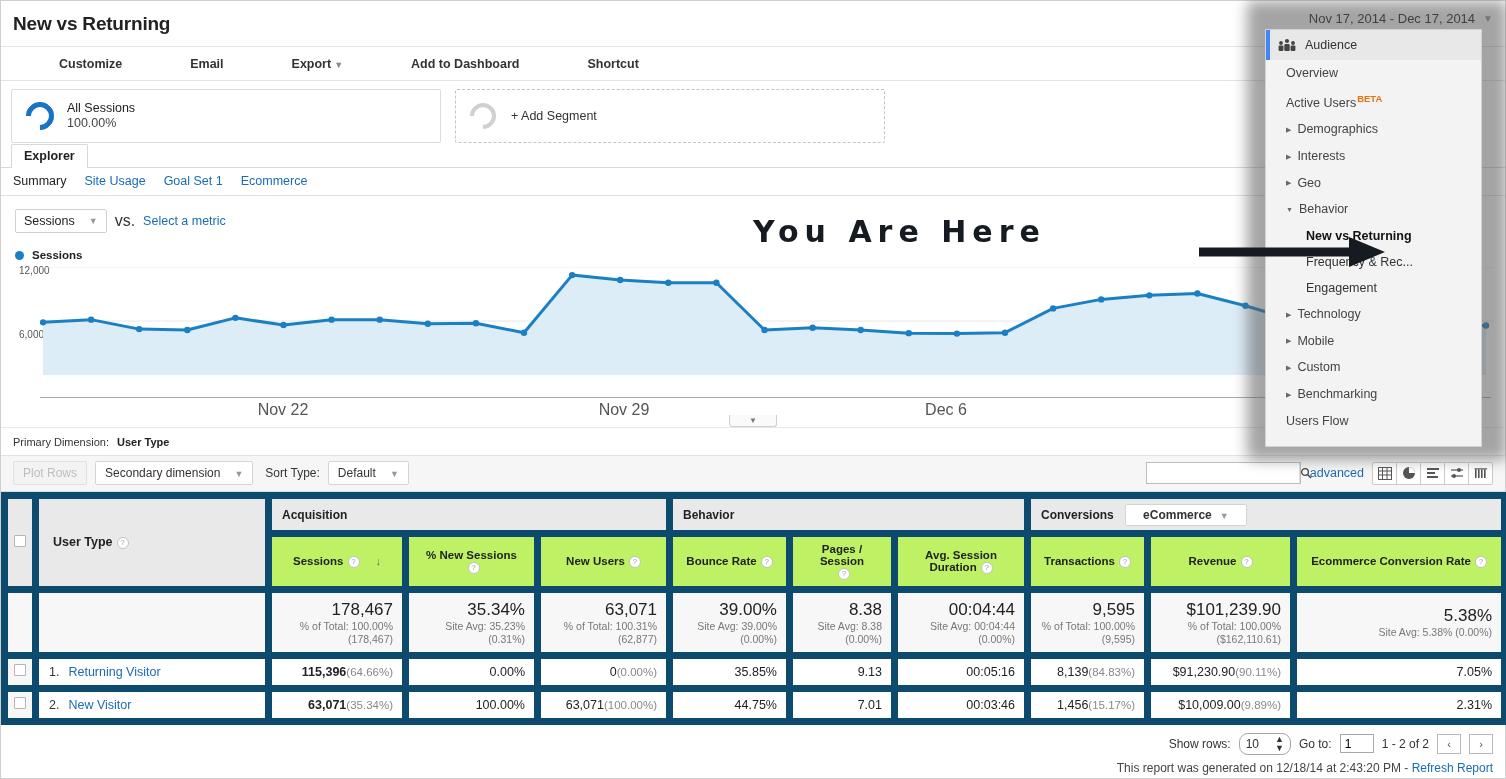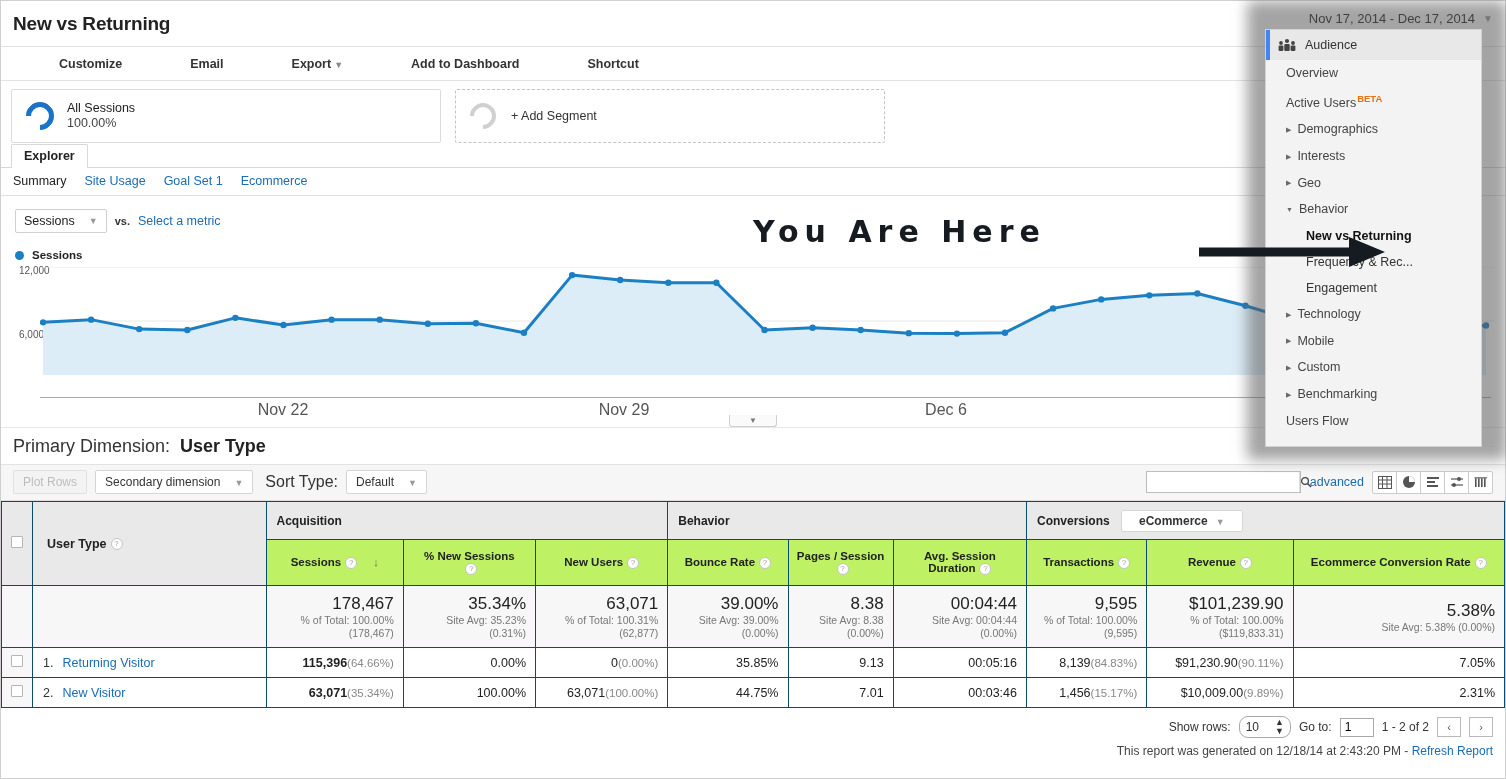--- a/index.html
+++ b/index.html
@@ -44,58 +44,58 @@
      border-bottom:1px solid #e0e0e0; background:#fff; font-size:12.5px; }
   .subtabs .st { color:#1a6cb5; cursor:pointer;}
   .subtabs .st.active { color:#222; font-weight:normal; }
 
   
   .chartpanel { position:relative; padding:10px 14px 0 14px; }
   .metricrow { display:flex; align-items:center; gap:8px; height:30px;}
   .mselect { border:1px solid #d0d0d0; background:#fff; border-radius:2px; padding:4px 8px; font-size:12.5px;
       display:flex; align-items:center; gap:14px; color:#222;}
   .mselect .caret{ color:#999; font-size:9px;}
-  .vs { font-size:11px; color:#333; font-weight:bold; }
+  .vs { font-size:16px; color:#333; font-weight:normal; }
   .selmetric { color:#1a6cb5; font-size:12.5px; cursor:pointer;}
   .legendrow { display:flex; align-items:center; gap:8px; margin-top:13px; font-size:12px;}
   .legdot { width:9px; height:9px; border-radius:50%; background:#1b7fc4; display:inline-block;}
   .legtxt { font-weight:bold; color:#222; font-size:11.5px;}
 
   .plotwrap { position:relative; margin-top:6px; height:130px; }
   .ylab { position:absolute; font-size:10px; color:#555; left:4px; }
   .plotsvg { position:absolute; left:25px; top:0; }
   .xaxislabels { position:relative; height:18px; border-top:1px solid #a9a9a9; margin-left:25px; margin-top:0;}
   .xaxislabels span { position:absolute; top:3px; font-size:16px; color:#555; transform:translateX(-50%);}
   .collapse-handle { width:48px; height:12px; border:1px solid #cfcfcf; border-top:none; background:#fafafa;
      margin:0 auto; display:flex; align-items:center; justify-content:center; font-size:8px; color:#777; border-radius:0 0 3px 3px;}
 
   
-  .primrow { padding:8px 22px 7px 12px; font-size:18px; border-top:1px solid #e8e8e8;}
+  .primrow { padding:8px 22px 7px 12px; font-size:11px; border-top:1px solid #e8e8e8;}
   .primrow .lbl{ color:#333;}
   .primrow .val{ font-weight:bold; color:#222; margin-left:5px;}
 
   .ctrlrow { display:flex; align-items:center; gap:8px; padding:5px 12px 6px 12px;
      background:#f6f6f6; border-top:1px solid #e2e2e2; border-bottom:1px solid #dcdcdc; position:relative;}
   .btnflat { border:1px solid #d5d5d5; background:#fff; border-radius:2px; padding:4px 9px; font-size:12px; color:#333;}
   .btnflat.disabled { color:#bdbdbd; background:#f3f3f3; border-color:#e0e0e0;}
   .btnflat .caret{ color:#999; font-size:9px; margin-left:14px;}
-  .ctrlrow .sortlbl{ font-size:16px; color:#333; margin-left:4px;}
+  .ctrlrow .sortlbl{ font-size:12px; color:#333; margin-left:4px;}
   .rightctrls { margin-left:auto; display:flex; align-items:center; gap:9px;}
   .searchbox { display:flex; width:155px; height:22px; border:1px solid #bdbdbd; background:#fff;}
   .searchbox input { border:none; outline:none; flex:1; font-size:11px; padding:0 5px; font-family:inherit;}
   .searchbtn { width:22px; border-left:1px solid #ddd; display:flex; align-items:center; justify-content:center;}
   .advlink { color:#1a6cb5; font-size:12.5px;}
   .viewicons { display:flex; }
   .vicon { width:25px; height:23px; border:1px solid #cbcbcb; margin-left:-1px; background:#fff;
      display:flex; align-items:center; justify-content:center;}
   .vicon.first{ border-radius:2px 0 0 2px;} .vicon.last{ border-radius:0 2px 2px 0;}
 
   
   table.gtab { width:100%; border-collapse:collapse; table-layout:fixed; }
-  table.gtab th, table.gtab td { border:1px solid #0c4a6e; vertical-align:middle; }
+  table.gtab th, table.gtab td { border:7px solid #0c4a6e; vertical-align:middle; }
   .gh-group { background:#e9e9e9; font-size:12px; font-weight:bold; color:#222; text-align:left;
       padding:8px 10px; height:38px;}
   .gh-col { background:#bef264; font-size:11.5px; font-weight:bold; color:#222; text-align:center;
       padding:6px 8px; height:46px; }
   .qm { display:inline-block; width:12px; height:12px; border-radius:50%; background:#fff; border:1px solid #c2c2c2;
       color:#a0a0a0; font-size:8px; line-height:10px; text-align:center; vertical-align:middle; margin-left:4px; font-weight:normal;}
   .sortarrow { color:#666; font-size:11px; margin-left:16px;}
   .cbcell { width:32px; background:#e9e9e9; text-align:center;}
   .cbx { width:12px; height:12px; border:1px solid #b5b5b5; background:#fff; display:inline-block; border-radius:1px;}
   .usertype-h { background:#e9e9e9; font-size:12.5px; font-weight:bold; color:#222; text-align:left; padding-left:14px;}
@@ -404,21 +404,21 @@
             <div class="sub">(0.00%)</div>
           </td>
           <td>
             <div class="big">9,595</div>
             <div class="sub">% of Total: 100.00%</div>
             <div class="sub">(9,595)</div>
           </td>
           <td>
             <div class="big">$101,239.90</div>
             <div class="sub">% of Total: 100.00%</div>
-            <div class="sub">($119,833.31)</div>
+            <div class="sub">($162,110.61)</div>
           </td>
           <td>
             <div class="big">5.38%</div>
             <div class="sub">Site Avg: 5.38% (0.00%)</div>
           </td>
         </tr>
         <tr>
           <td class="cbcell-row"><span class="cbx"></span></td>
           <td class="idxcell"><span class="num">1.</span><a href="#">Returning Visitor</a></td>
           <td class="dcell bold"><span>115,396</span><span class="pct">(64.66%)</span></td>

